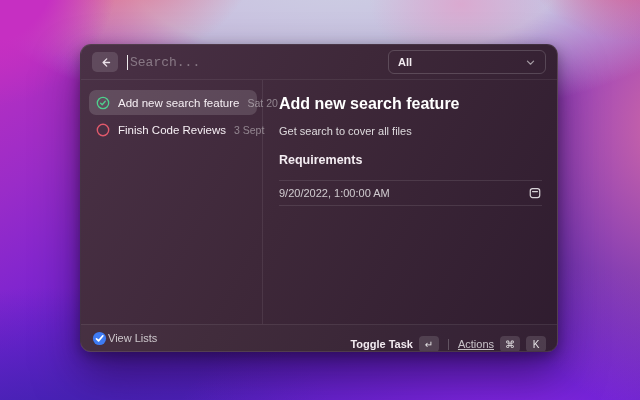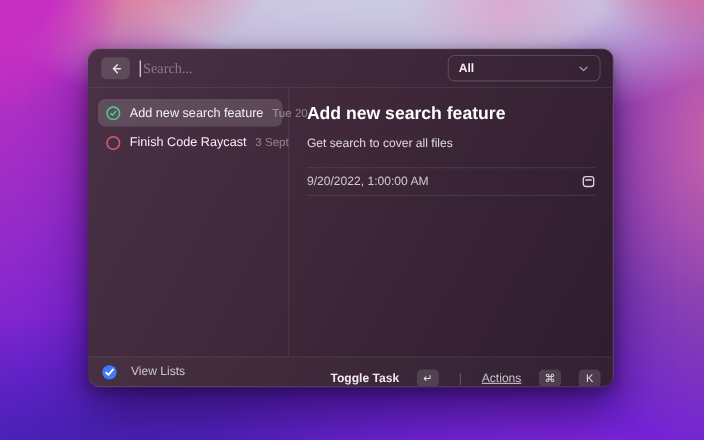--- a/index.html
+++ b/index.html
@@ -29,23 +29,23 @@
 
   
   .header { height:35px; flex:0 0 35px; display:flex; align-items:center;
     padding:0 11px; border-bottom:1px solid rgba(255,255,255,0.07); }
   .back-btn { width:26px; height:20px; border:none; border-radius:5px;
     background:rgba(255,255,255,0.13); display:flex; align-items:center;
     justify-content:center; cursor:default; flex:0 0 auto; }
   .search-wrap { position:relative; flex:1; margin-left:9px; display:flex; align-items:center; }
   .caret { width:1px; height:15px; background:rgba(255,255,255,0.9); flex:0 0 auto; }
   .search-input { background:transparent; border:none; outline:none; width:100%;
-    font-family:Liberation Serif, serif; font-size:13px; color:#f2eaf0; padding-left:2px; }
+    font-family:Liberation Mono, monospace; font-size:13px; color:#f2eaf0; padding-left:2px; }
   .search-input::placeholder { color:rgba(255,255,255,0.35); }
-  .dropdown { width:139px; height:24px; flex:0 0 auto; border:1px solid rgba(255,255,255,0.17);
+  .dropdown { width:158px; height:24px; flex:0 0 auto; border:1px solid rgba(255,255,255,0.17);
     border-radius:6px; display:flex; align-items:center; justify-content:space-between;
     padding:0 9px;gap:27px; }
   .dropdown .dd-label { font-size:11px; font-weight:bold; color:#f3ecf1; }
 
   
   .body { flex:1; display:flex; min-height:0; }
   .list { width:182px; flex:0 0 182px; border-right:1px solid rgba(255,255,255,0.08);
     padding:10px 5px 0 8px; }
   .row { height:25px; margin-bottom:2px; border-radius:7px; display:flex;
     align-items:center; padding:0 7px; gap:8px; }
@@ -60,23 +60,23 @@
   .section-heading { font-size:12.5px; font-weight:bold; color:#f4edf2; line-height:16px; margin-bottom:5px; }
   .section-body { font-size:11px; color:rgba(255,255,255,0.82); line-height:15px; margin-bottom:13px; }
   .datetime-row { margin-top:12px; height:26px; border-top:1px solid rgba(255,255,255,0.10);
     border-bottom:1px solid rgba(255,255,255,0.10); display:flex; align-items:center;
     justify-content:space-between; }
   .datetime-value { font-size:11px; color:rgba(255,255,255,0.75); }
 
   
   .footer { flex:0 0 27px; height:27px; border-top:1px solid rgba(255,255,255,0.08);
     display:flex; align-items:center; padding:0 11px; background:rgba(255,255,255,0.02); }
-  .footer-left { display:flex; align-items:center; gap:12px; }
+  .footer-left { display:flex; align-items:center; gap:1px; }
   .footer-app-label { font-size:11px; color:rgba(255,255,255,0.72); }
-  .footer-right { margin-left:auto; display:flex; align-items:center; gap:16px;margin-top:12px; }
+  .footer-right { margin-left:auto; display:flex; align-items:center; gap:6px;margin-top:12px; }
   .action-label { font-size:11px; font-weight:bold; color:#f2eaf0; }
   .action-label.secondary { font-weight:normal; color:rgba(255,255,255,0.72);text-decoration:underline; }
   .key-badge { min-width:20px; height:16px; padding:0 4px; border-radius:4px;
     background:rgba(255,255,255,0.13); display:flex; align-items:center; justify-content:center;
     font-size:10px; color:rgba(255,255,255,0.85); }
   .vdivider { width:1px; height:11px; background:rgba(255,255,255,0.22); margin:0 3px; }
 </style>
 </head>
 <body>
 
@@ -103,34 +103,35 @@
 
     <div class="body">
 
       <div class="list">
         <div class="row selected">
           <svg class="status-icon" width="14" height="14" viewBox="0 0 16 16">
             <circle cx="8" cy="8" r="6.5" stroke="#4ed08d" stroke-width="1.5" fill="none"></circle>
             <path d="M5.3 8.3 7.1 10l3.5-4" stroke="#4ed08d" stroke-width="1.5" fill="none" stroke-linecap="round" stroke-linejoin="round"></path>
           </svg>
           <span class="row-title">Add new search feature</span>
-          <span class="row-date">Tue 20</span>
+          <span class="row-date">Sat 20</span>
         </div>
         <div class="row">
           <svg class="status-icon" width="14" height="14" viewBox="0 0 16 16">
             <circle cx="8" cy="8" r="6.5" stroke="#e0596b" stroke-width="1.6" fill="none"></circle>
           </svg>
-          <span class="row-title">Finish Code Raycast</span>
+          <span class="row-title">Finish Code Reviews</span>
           <span class="row-date">3 Sept</span>
         </div>
       </div>
 
       <div class="detail">
         <div class="detail-title">Add new search feature</div>
         <div class="section-body">Get search to cover all files</div>
+        <div class="section-heading">Requirements</div>
         <div class="datetime-row">
           <span class="datetime-value">9/20/2022, 1:00:00 AM</span>
           <svg width="14" height="14" viewBox="0 0 16 16">
             <rect x="2.6" y="3" width="10.8" height="10.2" rx="2.6" stroke="rgba(255,255,255,0.8)" stroke-width="1.4" fill="none"></rect>
             <path d="M5.2 6.4h5.6" stroke="rgba(255,255,255,0.8)" stroke-width="1.4" stroke-linecap="round"></path>
           </svg>
         </div>
       </div>
     </div>
 

